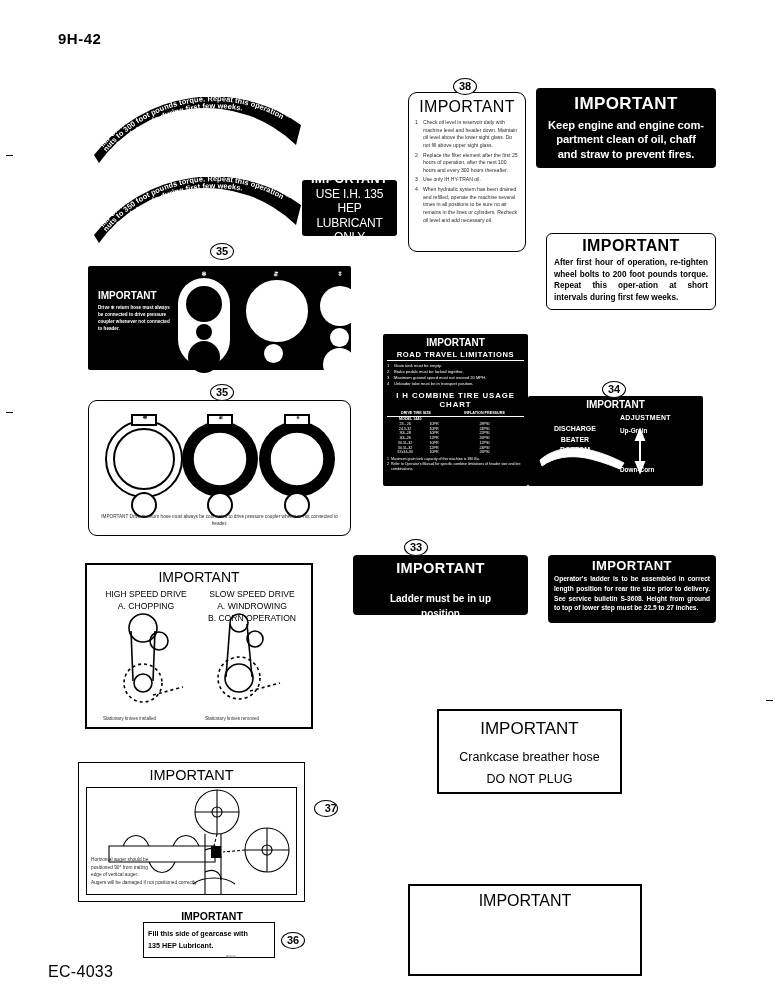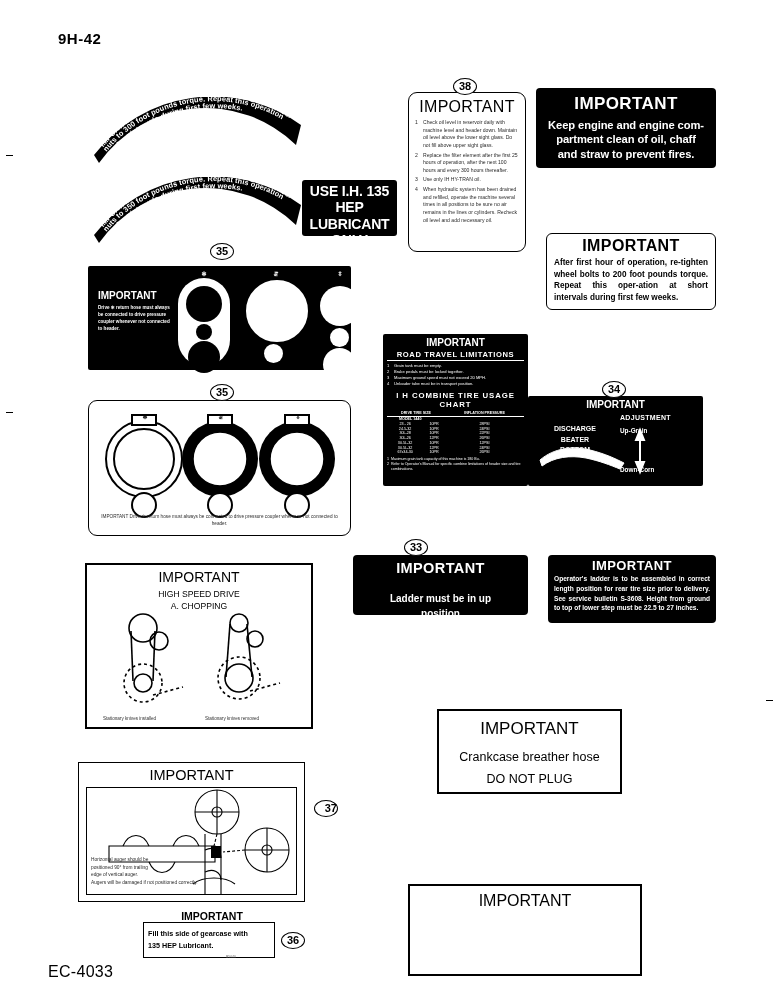--- a/index.html
+++ b/index.html
@@ -46,21 +46,21 @@
   .arc-decal { position:absolute; width:215px; height:66px; }
   .arc-decal svg { display:block; }
   .arc-decal text {
     fill:#fff; font-family:"Liberation Sans", sans-serif;
     font-size:7.4px; font-weight:bold; letter-spacing:.1px;
   }
 
   
   #lube-decal { left:302px; top:180px; width:95px; height:56px;
     display:flex; flex-direction:column; justify-content:center; gap:1px; }
-  #lube-decal .l2 { font-size:14px; font-weight:bold; letter-spacing:-.2px; }
+  #lube-decal .l2 { font-size:12px; font-weight:normal; letter-spacing:-.2px; }
 
   
   #hyd-decal { left:408px; top:92px; width:118px; height:160px;
     border-radius:9px; border-width:1.8px; padding:4px 6px 5px 6px; text-align:left; }
   #hyd-decal .hh { font-size:16px; font-weight:normal; text-align:center;
     letter-spacing:.3px; margin:1px 0 3px; }
   #hyd-decal ol { margin:0; padding:0; list-style:none; }
   #hyd-decal li { font-size:5.1px; line-height:1.5; margin-bottom:2px;
     display:flex; gap:2px; color:#2a2a2a; }
   #hyd-decal li .n { flex:0 0 6px; }
@@ -409,20 +409,25 @@
     </svg>
   </div>
 
   <div class="decal" id="knife-decal">
     <div class="hh">IMPORTANT</div>
     <div class="cols">
       <div class="col">
         <div>HIGH SPEED DRIVE</div>
         <div>A. CHOPPING</div>
       </div>
+      <div class="col">
+        <div>SLOW SPEED DRIVE</div>
+        <div>A. WINDROWING</div>
+        <div>B. CORN OPERATION</div>
+      </div>
     </div>
     <svg class="art" width="228" height="166" style="top:0;left:0">
 
       <g fill="none" stroke="#000" stroke-width="1.6">
         <circle cx="56" cy="63" r="14"></circle>
         <circle cx="72" cy="76" r="9"></circle>
         <circle cx="56" cy="118" r="9"></circle>
         <circle cx="56" cy="118" r="19" stroke-dasharray="3 3"></circle>
         <path d="M44,66 L46,116"></path>
         <path d="M68,66 L66,116"></path>

